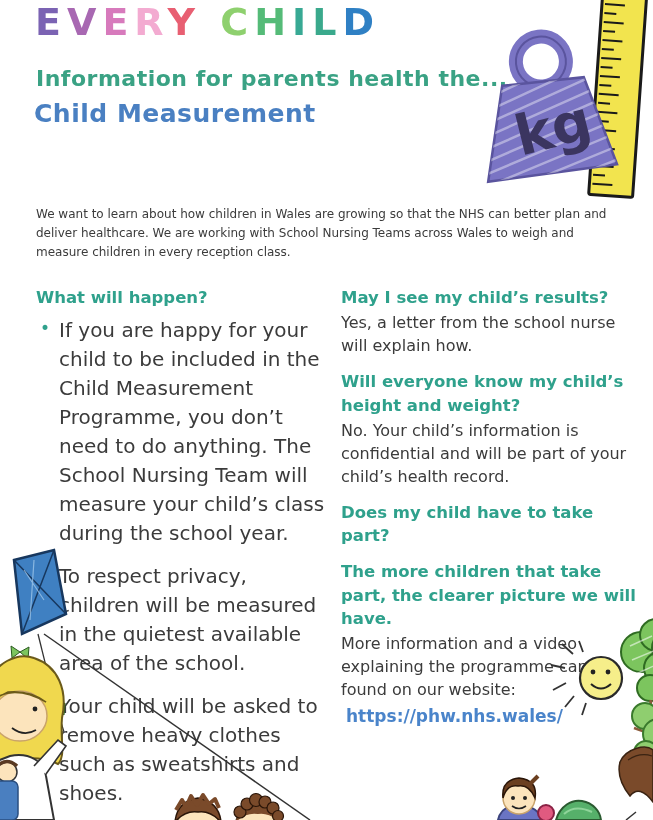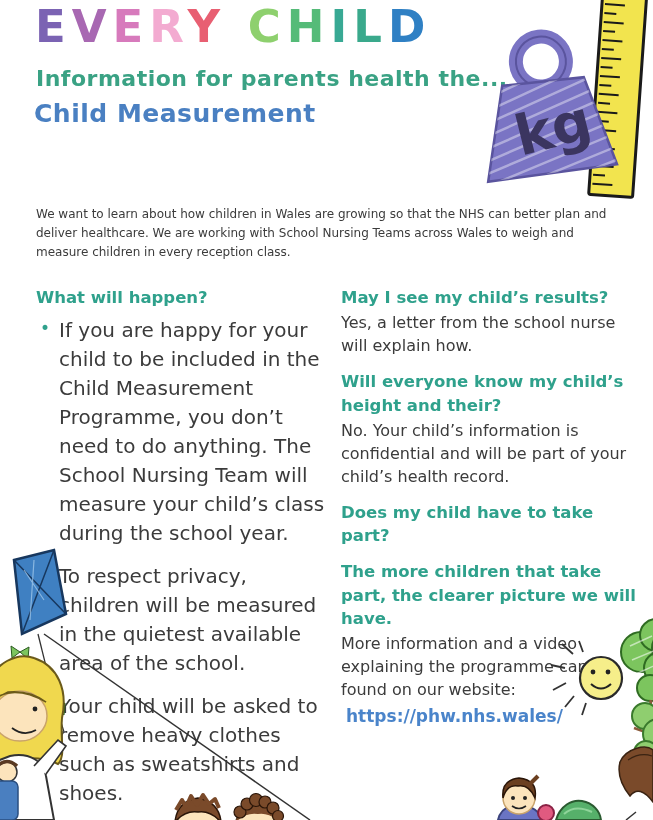--- a/index.html
+++ b/index.html
@@ -1,21 +1,21 @@
 <!DOCTYPE html>
 <html><head>
 <meta charset="utf-8">
 <style>
   html,body{margin:0;padding:0;background:#fff;}
   .page{
     position:relative;width:653px;height:820px;overflow:hidden;background:#fff;
     font-family:"DejaVu Sans","Liberation Sans",sans-serif;color:var(--text,#3b3b3b);
   }
   .every-child{
-    position:absolute;left:35px;top:2px;margin:0;font-size:45px;font-weight:bold;
+    position:absolute;left:35px;top:2px;margin:0;font-size:38px;font-weight:bold;
     letter-spacing:6px;white-space:pre;line-height:1.1;
   }
   .subtitle{
     position:absolute;left:36px;top:66px;margin:0;font-size:22px;font-weight:bold;
     color:#3aa284;letter-spacing:.5px;
   }
   .main-title{
     position:absolute;left:34px;top:98px;margin:0;font-size:25px;font-weight:bold;
     color:var(--blue,#4a80c2);line-height:1.26;letter-spacing:.5px;
   }
@@ -63,21 +63,21 @@
       <li>Your child will stand on the scales to be weighed, and have their height measured.</li>
     </ul>
   </div>
 
   <div class="col-right">
     <div class="qa">
       <h3 class="q">May I see my child’s results?</h3>
       <p class="a">Yes, a letter from the school nurse will explain how.</p>
     </div>
     <div class="qa">
-      <h3 class="q">Will everyone know my child’s height and their?</h3>
+      <h3 class="q">Will everyone know my child’s height and weight?</h3>
       <p class="a">No. Your child’s information is confidential and will be part of your child’s health record.</p>
     </div>
     <div class="qa">
       <h3 class="q">Does my child have to take part?</h3>
     </div>
     <h3 class="closing">The more children that take part, the clearer picture we will have.</h3>
     <p class="moreinfo">More information and a video explaining the programme can be found on our website:</p>
     <a class="weblink">
         <span class="link-line first">https://phw.nhs.wales/</span>
       </a>

